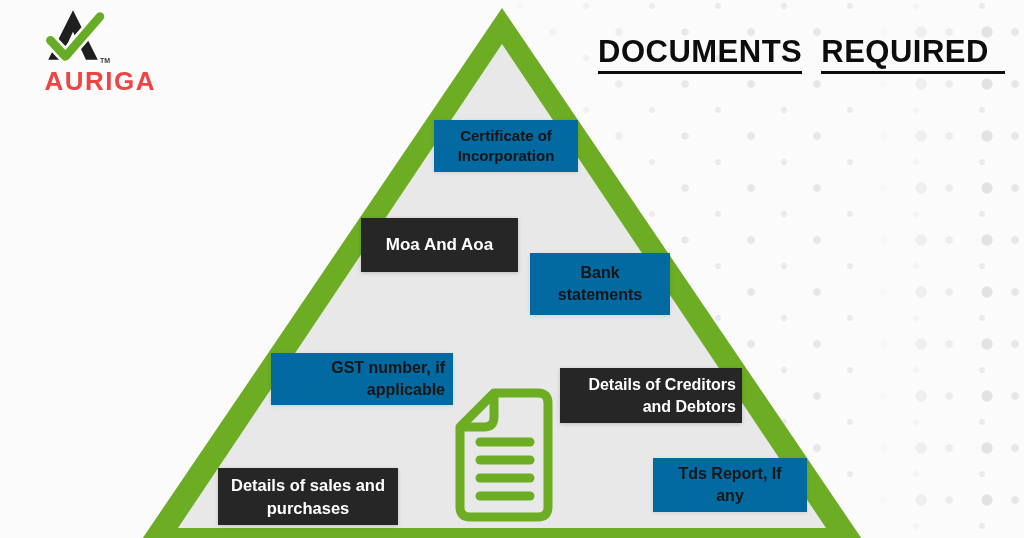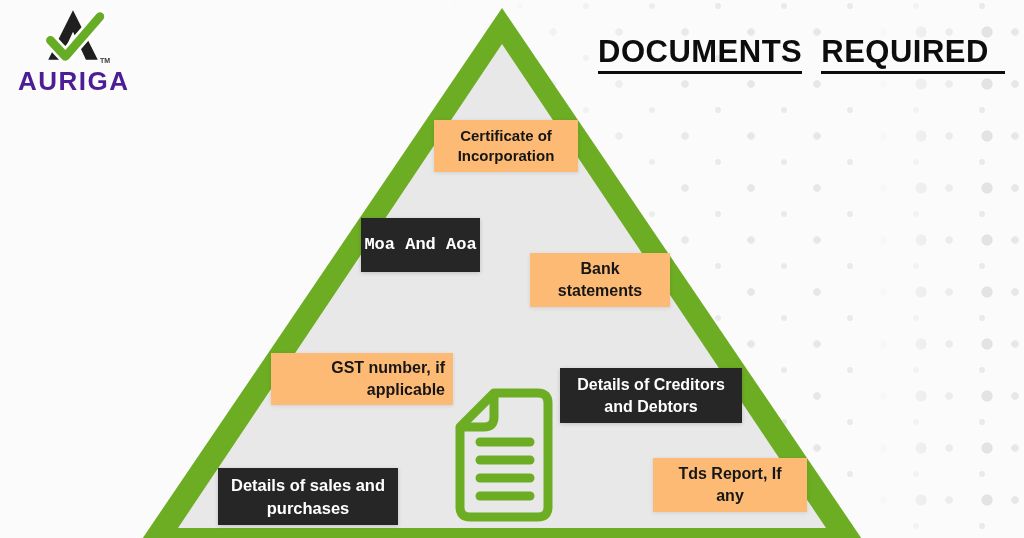--- a/index.html
+++ b/index.html
@@ -28,49 +28,49 @@
       radial-gradient(circle, #E3E3E3 5.2px, rgba(227,227,227,0) 6px);
     background-size: 100% 100%, 66px 52px;
     background-position: 0 0, 14px 6px;
   }
 
   
   .logo { position:absolute; left:16px; top:8px; width:140px; }
   .logo-mark { display:block; margin-left:18px; }
   .brand {
     font-size:26px; font-weight:700; letter-spacing:1.5px;
-    color:#4c1d95; margin-top:2px; margin-left:2px;
+    color:#ef4444; margin-top:2px; margin-left:2px;text-align:right;
   }
 
   
   .title {
     position:absolute; left:598px; top:36px;
     display:flex; gap:19px;
     font-size:31px; font-weight:700; color:#0D0D0D;
     letter-spacing:0.5px; line-height:1; white-space:nowrap;
   }
   .title span { border-bottom:3.5px solid #0D0D0D; padding-bottom:4px; }
   .title .w2 { padding-right:16px; }
 
   
   .pyramid { position:absolute; left:0; top:0; width:1024px; height:538px; }
 
   
   .label {
     position:absolute; display:flex; align-items:center; justify-content:center;
     text-align:center; font-weight:700; line-height:1.35;
   }
-  .light { background:#fdba74; color:#161616; box-shadow:0 1px 4px rgba(0,0,0,.10); }
+  .light { background:#0369a1; color:#161616; box-shadow:0 1px 4px rgba(0,0,0,.10); }
   .dark  { background:#262626; color:#FFFFFF; box-shadow:0 1px 4px rgba(0,0,0,.18); }
 
   .lb-cert  { left:434px; top:120px; width:144px; height:52px; font-size:15px; padding:0 6px; }
-  .lb-moa   { left:361px; top:218px; width:119px; height:54px; font-size:17px;font-family:Liberation Mono, monospace; }
-  .lb-bank  { left:530px; top:253px; width:140px; height:54px; font-size:16px; padding:0 18px; }
+  .lb-moa   { left:361px; top:218px; width:157px; height:54px; font-size:17px; }
+  .lb-bank  { left:530px; top:253px; width:140px; height:62px; font-size:16px; padding:0 18px; }
   .lb-gst   { left:271px; top:353px; width:182px; height:52px; font-size:16px; padding:0 8px;text-align:right; }
-  .lb-cred  { left:560px; top:368px; width:182px; height:55px; font-size:16px; padding:0 6px; }
+  .lb-cred  { left:560px; top:368px; width:182px; height:55px; font-size:16px; padding:0 6px;text-align:right; }
   .lb-sales { left:218px; top:468px; width:180px; height:57px; font-size:16.5px; padding:0 6px; }
   .lb-tds   { left:653px; top:458px; width:154px; height:54px; font-size:16px; padding:0 12px; }
 
   
   .doc-icon { position:absolute; left:450px; top:386px; }
 </style>
 </head>
 <body>
 
 <div class="dots"></div>

